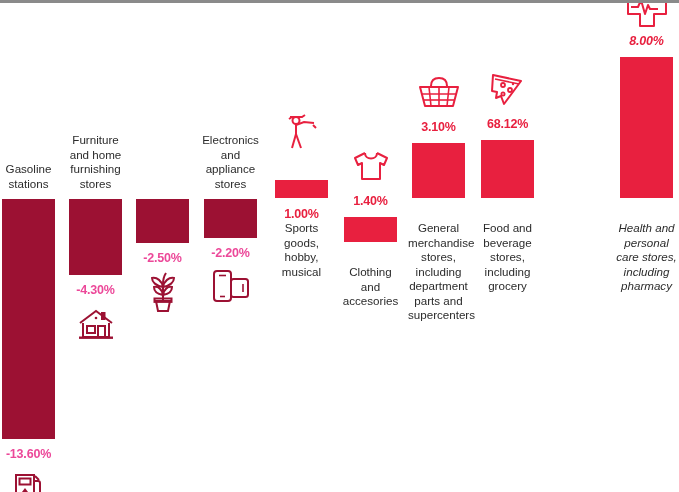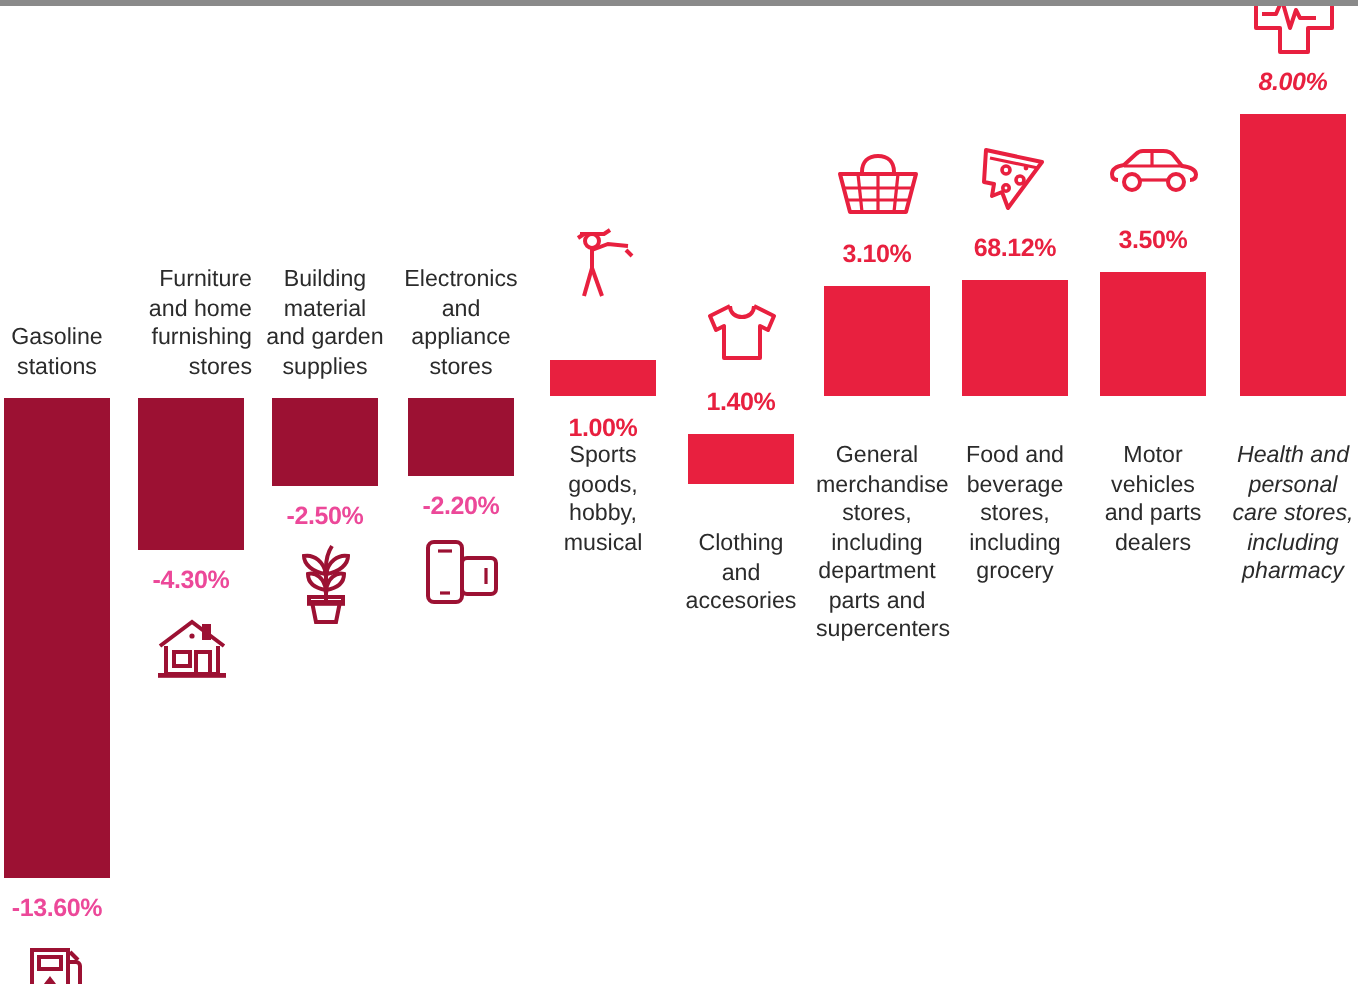--- a/index.html
+++ b/index.html
@@ -107,21 +107,21 @@
         <svg width="38" height="34" viewBox="0 0 38 34">
         <path d="M3 16L19 4l16 12" fill="none" stroke="#9c1133" stroke-width="2"></path>
         <rect x="24" y="5" width="4.5" height="8" fill="#9c1133"></rect>
         <path d="M6 16v14h26V16" fill="none" stroke="#9c1133" stroke-width="2"></path>
         <rect x="10" y="19" width="8" height="7" fill="none" stroke="#9c1133" stroke-width="2"></rect>
         <rect x="21" y="19" width="7" height="11" fill="none" stroke="#9c1133" stroke-width="2"></rect>
         <circle cx="19" cy="11" r="1.3" fill="#9c1133"></circle>
         <rect x="2" y="29.5" width="34" height="2.4" fill="#9c1133"></rect>
       </svg>
       </div>
-      <div class="cat" style="top: 133px; text-align: right;">
+      <div class="cat" style="top: 133px;">
         <div>Furniture</div>
         <div>and home</div>
         <div>furnishing</div>
         <div>stores</div>
       </div>
     </div>
     <div class="col" style="left: 136px; width: 53px;">
       <div class="bar neg" style="height: 44.125px; top: 199px;"></div>
       <div class="value neg" style="top: 251.125px;">-2.50%</div>
       <div class="icon" style="height: 46px; top: 269.125px;">
@@ -129,26 +129,20 @@
         <path d="M20 30V13" stroke="#9c1133" stroke-width="2" fill="none"></path>
         <path d="M20 16c-7-1-11-5-11-9 5-1 10 3 11 9z" fill="none" stroke="#9c1133" stroke-width="2"></path>
         <path d="M20 16c7-1 11-5 11-9-5-1-10 3-11 9z" fill="none" stroke="#9c1133" stroke-width="2"></path>
         <path d="M20 24c-6-1-9-4-9-8 4-1 8 2 9 8z" fill="none" stroke="#9c1133" stroke-width="2"></path>
         <path d="M20 24c6-1 9-4 9-8-4-1-8 2-9 8z" fill="none" stroke="#9c1133" stroke-width="2"></path>
         <path d="M20 13c0-5 1-8 3-11" fill="none" stroke="#9c1133" stroke-width="2"></path>
         <path d="M13 30h14l-2 10H15z" fill="none" stroke="#9c1133" stroke-width="2"></path>
         <rect x="11.5" y="27.5" width="17" height="3.4" fill="none" stroke="#9c1133" stroke-width="2"></rect>
       </svg>
       </div>
-      <div class="cat" style="top: 133px;">
-        <div>Building</div>
-        <div>material</div>
-        <div>and garden</div>
-        <div>supplies</div>
-      </div>
     </div>
     <div class="col" style="left: 204px; width: 53px;">
       <div class="bar neg" style="height: 38.83px; top: 199px;"></div>
       <div class="value neg" style="top: 245.83px;">-2.20%</div>
       <div class="icon" style="height: 46px; top: 263.83px;">
         <svg width="40" height="40" viewBox="0 0 40 40">
         <rect x="3" y="4" width="17" height="30" rx="3" fill="none" stroke="#9c1133" stroke-width="2"></rect>
         <line x1="8" y1="8.5" x2="15" y2="8.5" stroke="#9c1133" stroke-width="1.6"></line>
         <line x1="9" y1="29.5" x2="14" y2="29.5" stroke="#9c1133" stroke-width="1.6"></line>
         <rect x="20" y="12" width="17" height="18" rx="2.5" fill="none" stroke="#9c1133" stroke-width="2"></rect>
@@ -237,40 +231,20 @@
       </svg>
       </div>
       <div class="cat" style="top: 221px;">
         <div>Food and</div>
         <div>beverage</div>
         <div>stores,</div>
         <div>including</div>
         <div>grocery</div>
       </div>
     </div>
-    <div class="col" style="left: 550px; width: 53px;">
-      <div class="bar pos" style="height: 61.775px; top: 136.225px;"></div>
-      <div class="value pos" style="top: 113.225px;">3.50%</div>
-      <div class="icon" style="height: 46px; top: 63.225px;">
-        <svg width="44" height="26" viewBox="0 0 44 26">
-        <path d="M4 17c-2 0-3-1-3-3 0-3 3-4 6-4.5L13 4c1-1 2-1.5 3.5-1.5h10C29 2.5 31 3.5 32 5l4 5c4 .6 7 1.5 7 4.3 0 2-1 2.7-3 2.7" fill="none" stroke="#e8203f" stroke-width="2" stroke-linejoin="round"></path>
-        <line x1="7" y1="10" x2="37" y2="10" stroke="#e8203f" stroke-width="1.6"></line>
-        <line x1="21" y1="3" x2="21" y2="10" stroke="#e8203f" stroke-width="1.6"></line>
-        <circle cx="11" cy="18" r="4" fill="none" stroke="#e8203f" stroke-width="2"></circle>
-        <circle cx="33" cy="18" r="4" fill="none" stroke="#e8203f" stroke-width="2"></circle>
-        <line x1="15" y1="17" x2="29" y2="17" stroke="#e8203f" stroke-width="1.6"></line>
-      </svg>
-      </div>
-      <div class="cat" style="top: 221px;">
-        <div>Motor</div>
-        <div>vehicles</div>
-        <div>and parts</div>
-        <div>dealers</div>
-      </div>
-    </div>
     <div class="col" style="left: 620px; width: 53px; font-style: italic;">
       <div class="bar pos" style="height: 141.2px; top: 56.8px;"></div>
       <div class="value pos" style="top: 33.8px;">8.00%</div>
       <div class="icon" style="height: 46px; top: -16.2px;">
         <svg width="42" height="42" viewBox="0 0 42 42">
         <path d="M14 2h14v12h12v14H28v12H14V28H2V14h12z" fill="none" stroke="#e8203f" stroke-width="2" stroke-linejoin="round"></path>
         <path d="M5 21h7l3-7 4 14 3-9 2 4h8" fill="none" stroke="#e8203f" stroke-width="2" stroke-linejoin="round"></path>
       </svg>
       </div>
       <div class="cat" style="top: 221px;">

